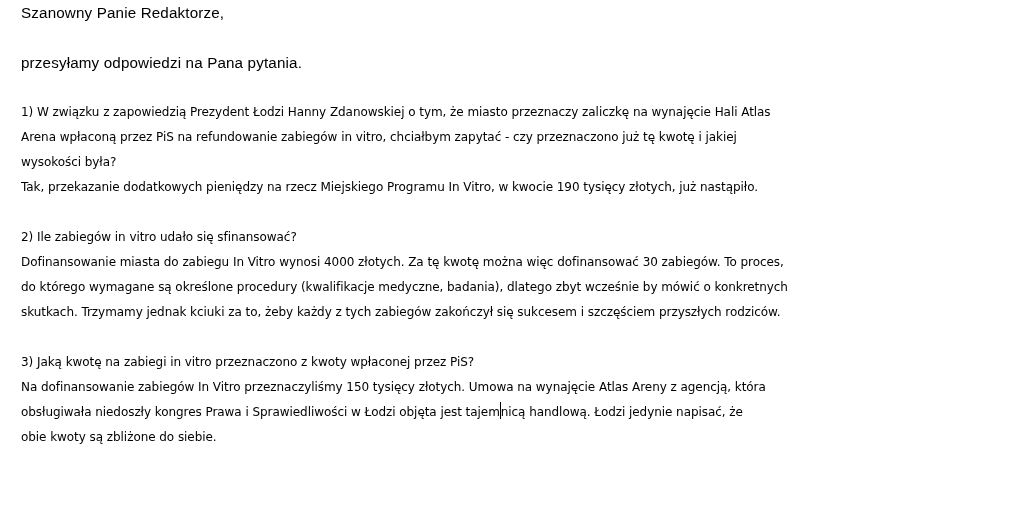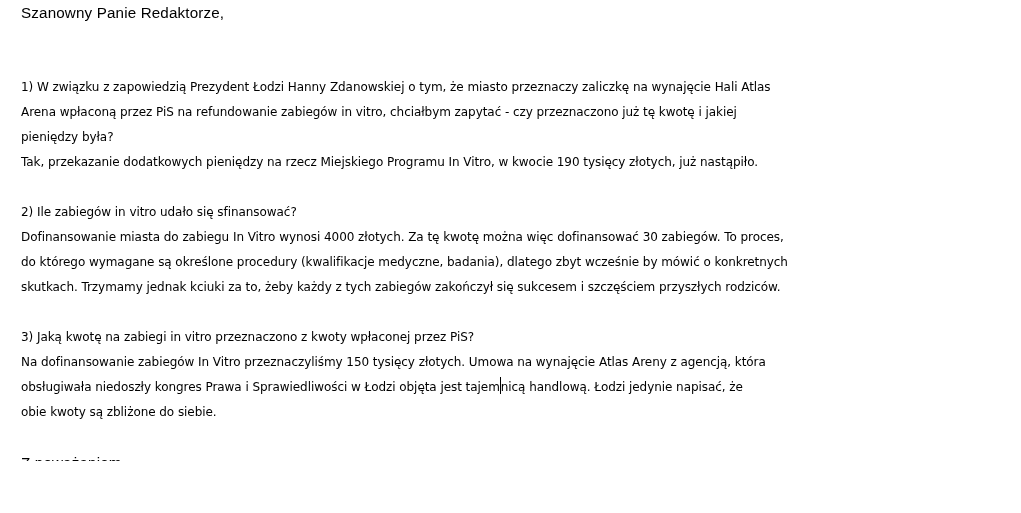--- a/index.html
+++ b/index.html
@@ -70,27 +70,28 @@
 </style>
 </head>
 <body>
 
 <div id="page">
   <div class="doc-body">
 
     <div class="block">
       <span class="line para-grotesk">Szanowny Panie Redaktorze,</span>
       <span class="line">&nbsp;</span>
+      <span class="line para-grotesk">przesyłamy odpowiedzi na Pana pytania.</span>
       <span class="line">&nbsp;</span>
     </div>
 
     <div class="block">
       <span class="line para-humanist">1) W związku z zapowiedzią Prezydent Łodzi Hanny Zdanowskiej o tym, że miasto przeznaczy zaliczkę na wynajęcie Hali Atlas</span>
       <span class="line para-humanist">Arena wpłaconą przez PiS na refundowanie zabiegów in vitro, chciałbym zapytać - czy przeznaczono już tę kwotę i jakiej</span>
-      <span class="line para-humanist">pieniędzy była?</span>
+      <span class="line para-humanist">wysokości była?</span>
       <span class="line para-humanist">Tak, przekazanie dodatkowych pieniędzy na rzecz Miejskiego Programu In Vitro, w kwocie 190 tysięcy złotych, już nastąpiło.</span>
       <span class="line">&nbsp;</span>
     </div>
 
     <div class="block">
       <span class="line para-humanist">2) Ile zabiegów in vitro udało się sfinansować?</span>
       <span class="line para-humanist">Dofinansowanie miasta do zabiegu In Vitro wynosi 4000 złotych. Za tę kwotę można więc dofinansować 30 zabiegów. To proces,</span>
       <span class="line para-humanist">do którego wymagane są określone procedury (kwalifikacje medyczne, badania), dlatego zbyt wcześnie by mówić o konkretnych</span>
       <span class="line para-humanist">skutkach. Trzymamy jednak kciuki za to, żeby każdy z tych zabiegów zakończył się sukcesem i szczęściem przyszłych rodziców.</span>
       <span class="line">&nbsp;</span>

